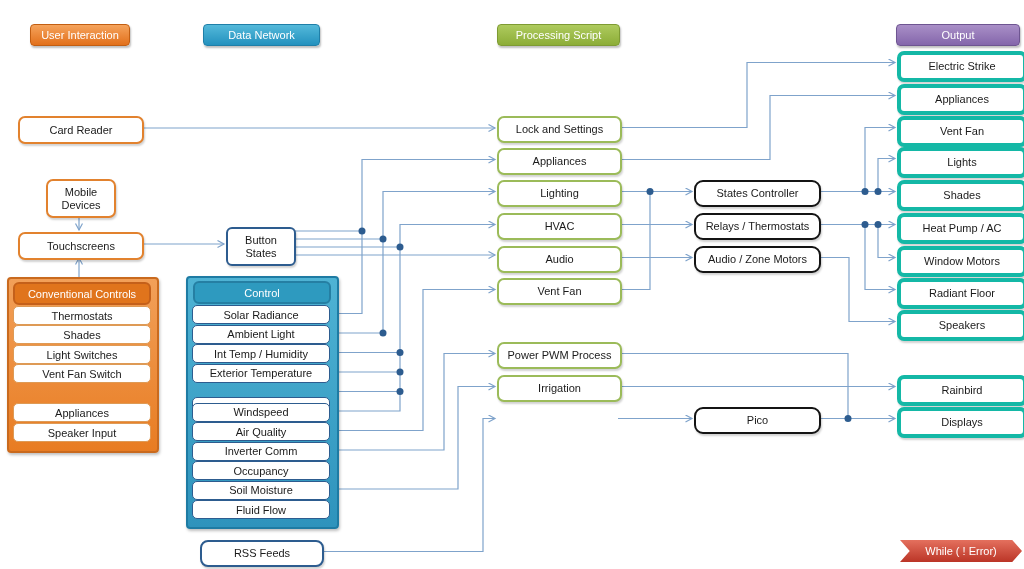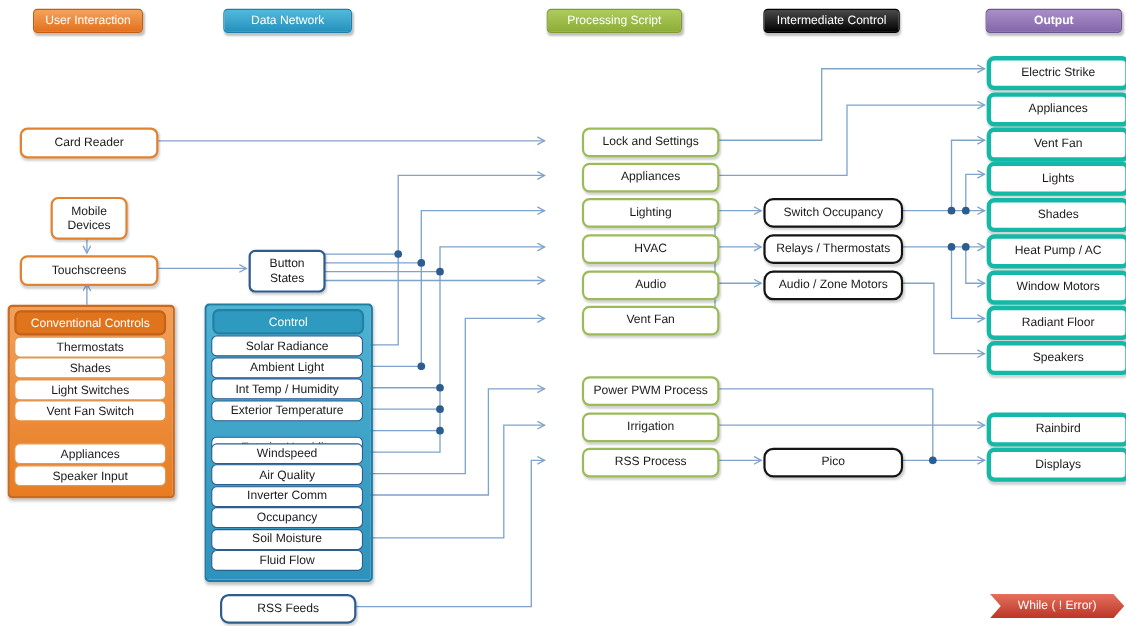--- a/index.html
+++ b/index.html
@@ -1,29 +1,29 @@
 <!DOCTYPE html>
 <html><head>
 <meta charset="utf-8">
 <style>
   html,body{margin:0;padding:0;background:#fff;}
   #canvas{position:relative;width:1024px;height:569px;background:#fff;
           font-family:"Liberation Sans",sans-serif;font-size:11px;color:#1a1a1a;overflow:hidden;}
   .hdr{position:absolute;height:20px;border-radius:4px;color:#fff;display:flex;align-items:center;
-       justify-content:center;box-shadow:1px 2px 2px rgba(0,0,0,.25);}
+       justify-content:center;box-shadow:1px 2px 2px rgba(0,0,0,.25);margin-top:16px;}
   .hdr-orange{background:linear-gradient(#F5A35C,#E2701B);border:1px solid #C25E12;}
   .hdr-blue{background:linear-gradient(#54B9DA,#2391BE);border:1px solid #1F7FA8;}
   .hdr-green{background:linear-gradient(#AECB5E,#8CAD37);border:1px solid #7E9B33;}
   .hdr-black{background:linear-gradient(#4A4A4A,#000);border:1px solid #000;}
-  .hdr-purple{background:linear-gradient(#A98FC7,#8466AB);border:1px solid #6E5591;font-weight:bold;}
+  .hdr-purple{background:linear-gradient(#A98FC7,#8466AB);border:1px solid #6E5591;}
   .box{position:absolute;display:flex;align-items:center;justify-content:center;text-align:center;
        background:#fff;border-radius:7px;line-height:1.15;box-shadow:1px 2px 2px rgba(0,0,0,.18);}
   .orange{border:2px solid #E2822E;}
   .blue{border:2px solid #2D5C8F;}
-  .green{border:2px solid #9BBB59;margin-left:32px;}
+  .green{border:2px solid #9BBB59;}
   .black{border:2px solid #141414;border-radius:9px;}
   .purple{border:4px solid #14b8a6;}
   .cc-container{position:absolute;background:linear-gradient(#F2A059,#E87C22);
                 border:2px solid #C96A1E;border-radius:4px;box-shadow:1px 2px 3px rgba(0,0,0,.25);}
   .cc-header{position:absolute;background:#E0741C;border:2px solid #C4601A;border-radius:6px;
              color:#fff;display:flex;align-items:center;justify-content:center;}
   .sn-container{position:absolute;background:linear-gradient(#4FB3D4,#2E93BC);
                 border:2px solid #1E7BA3;border-radius:4px;box-shadow:1px 2px 3px rgba(0,0,0,.25);}
   .sn-header{position:absolute;background:#2E9ABF;border:2px solid #257FA3;border-radius:6px;
              color:#fff;display:flex;align-items:center;justify-content:center;}
@@ -97,21 +97,20 @@
         <circle cx="878" cy="191.5" r="3.5"></circle>
       <circle cx="865" cy="224.5" r="3.5"></circle>
         <circle cx="878" cy="224.5" r="3.5"></circle>
       <circle cx="848" cy="418.5" r="3.5"></circle>
     </g>
   </svg>
 
   <div class="hdr hdr-orange" style="left:30px;top:8px;width:98px">User Interaction</div>
   <div class="hdr hdr-green" style="left:497px;top:8px;width:121px">Processing Script</div>
   <div class="hdr hdr-blue" style="left:203px;top:8px;width:115px">Data Network</div>
-  <div class="hdr hdr-black" style="left:694px;top:8px;width:122px">Intermediate Control</div>
   <div class="hdr hdr-purple" style="left:896px;top:8px;width:122px">Output</div>
 
   <div class="box orange" style="left:18px;top:116px;width:122px;height:24px">Card Reader</div>
   <div class="box orange" style="left:46px;top:179px;width:66px;height:35px">Mobile Devices</div>
   <div class="box orange" style="left:18px;top:232px;width:122px;height:24px">Touchscreens</div>
 
   <div class="cc-container" style="left:7px;top:277px;width:148px;height:172px"></div>
   <div class="cc-header" style="left:13px;top:282px;width:134px;height:19px">Conventional Controls</div>
   <div class="item cc-item" style="left:13px;top:306px;width:136px;height:17px">Thermostats</div>
   <div class="item cc-item" style="left:13px;top:325px;width:136px;height:17px">Shades</div>
@@ -139,23 +138,22 @@
   <div class="box blue" style="left:200px;top:540px;width:120px;height:23px;border-radius:8px">RSS Feeds</div>
 
   <div class="box green" style="left:497px;top:116px;width:121px;height:23px">Lock and Settings</div>
   <div class="box green" style="left:497px;top:148px;width:121px;height:23px">Appliances</div>
   <div class="box green" style="left:497px;top:180px;width:121px;height:23px">Lighting</div>
   <div class="box green" style="left:497px;top:213px;width:121px;height:23px">HVAC</div>
   <div class="box green" style="left:497px;top:246px;width:121px;height:23px">Audio</div>
   <div class="box green" style="left:497px;top:278px;width:121px;height:23px">Vent Fan</div>
   <div class="box green" style="left:497px;top:342px;width:121px;height:23px">Power PWM Process</div>
   <div class="box green" style="left:497px;top:375px;width:121px;height:23px">Irrigation</div>
-  <div class="box green" style="left:497px;top:407px;width:121px;height:23px">RSS Process</div>
 
-  <div class="box black" style="left:694px;top:180px;width:123px;height:23px">Switch Occupancy</div>
+  <div class="box black" style="left:694px;top:180px;width:123px;height:23px">States Controller</div>
   <div class="box black" style="left:694px;top:213px;width:123px;height:23px">Relays / Thermostats</div>
   <div class="box black" style="left:694px;top:246px;width:123px;height:23px">Audio / Zone Motors</div>
   <div class="box black" style="left:694px;top:407px;width:123px;height:23px">Pico</div>
 
   <div class="box purple" style="left:897px;top:51px;width:122px;height:23px">Electric Strike</div>
   <div class="box purple" style="left:897px;top:84px;width:122px;height:23px">Appliances</div>
   <div class="box purple" style="left:897px;top:116px;width:122px;height:23px">Vent Fan</div>
   <div class="box purple" style="left:897px;top:147px;width:122px;height:23px">Lights</div>
   <div class="box purple" style="left:897px;top:180px;width:122px;height:23px">Shades</div>
   <div class="box purple" style="left:897px;top:213px;width:122px;height:23px">Heat Pump / AC</div>

